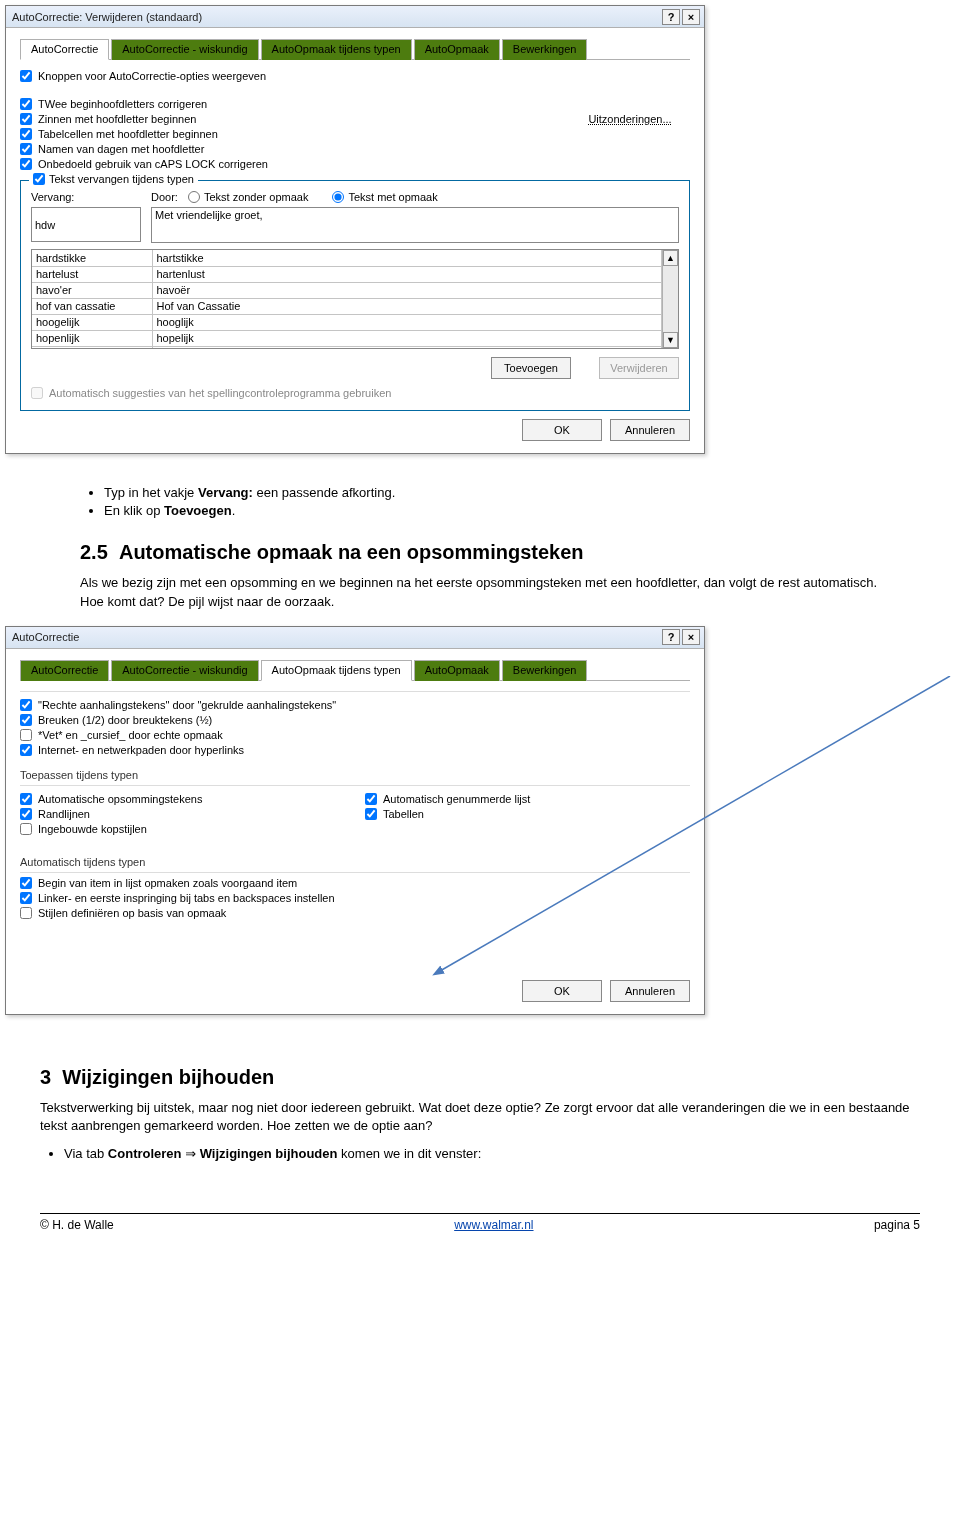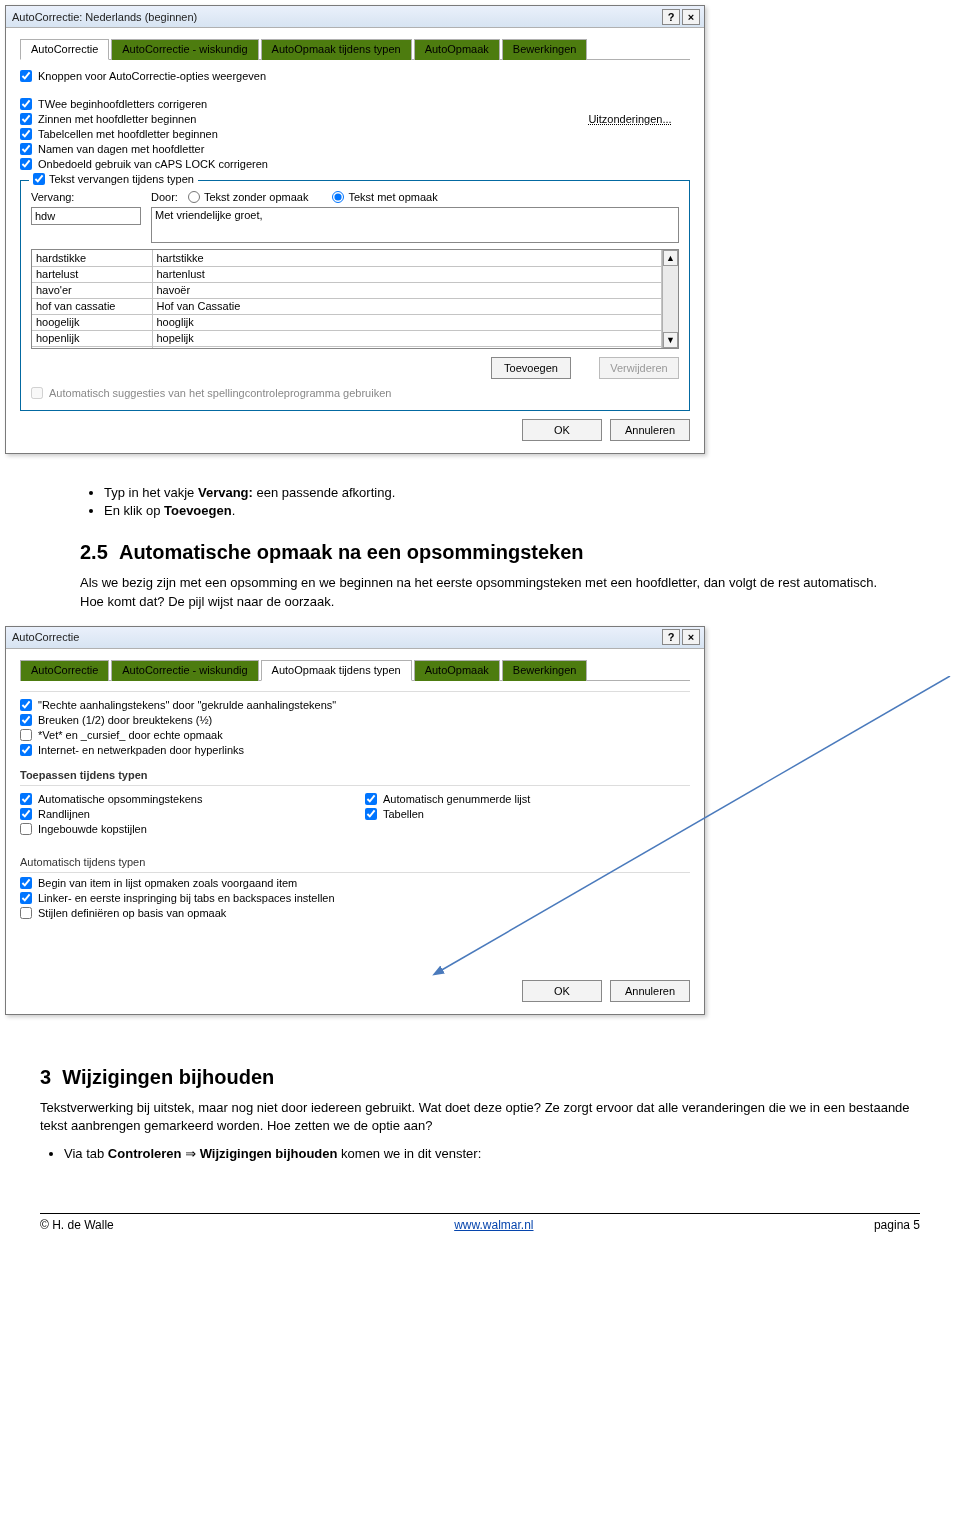--- a/index.html
+++ b/index.html
@@ -23,21 +23,21 @@
   .ck input { width: 12px; height: 12px; }
   .ck label { text-decoration: none; }
 
   
   .group { border: 1px solid #0369a1; margin: 10px 0 8px; padding: 10px 10px 8px; position: relative; }
   .group-legend { position: absolute; top: -8px; left: 8px; background: #fff; padding: 0 4px; display: flex; align-items: center; gap: 4px; }
   .group-legend input { width: 12px; height: 12px; }
 
   .row { display: flex; align-items: center; gap: 10px; }
   .lbl { font-size: 11px; }
-  .inp { border: 1px solid #888; height: 18px; padding: 1px 3px; font-size: 11px; background: #fff; }
+  .inp { border: 1px solid #888; height: 35px; padding: 1px 3px; font-size: 11px; background: #fff; }
   .wide { flex: 1; }
   .radio { display: inline-flex; align-items: center; gap: 4px; margin-right: 14px; }
   .radio input { width: 12px; height: 12px; }
 
   
   .tblwrap { border: 1px solid #888; margin-top: 6px; height: 100px; display: flex; }
   .tbl { flex: 1; overflow: hidden; }
   .tbl table { border-collapse: collapse; width: 100%; font-size: 11px; }
   .tbl td { border-right: 1px solid #c4c4c4; border-bottom: 1px solid #c4c4c4; padding: 1px 4px; height: 16px; }
   .tbl td:first-child { width: 120px; }
@@ -68,21 +68,21 @@
   .rel { position: relative; }
   .right-edge { position: absolute; right: 10px; top: 0; }
 </style>
 </head>
 <body>
 
 <div class="page">
 
 <div class="dialog" style="width:700px;">
   <div class="titlebar">
-    <span class="title">AutoCorrectie: Nederlands (beginnen)</span>
+    <span class="title">AutoCorrectie: Verwijderen (standaard)</span>
     <span class="tbtn">?</span>
     <span class="tbtn">×</span>
   </div>
   <div class="dlg-body">
     <div class="tabrow">
       <div class="tab active">AutoCorrectie</div>
       <div class="tab">AutoCorrectie - wiskundig</div>
       <div class="tab">AutoOpmaak tijdens typen</div>
       <div class="tab">AutoOpmaak</div>
       <div class="tab">Bewerkingen</div>
@@ -240,21 +240,21 @@
                 <input type="checkbox" style="">
                 <label>*Vet* en _cursief_ door echte opmaak</label>
               </div>
               <div class="ck">
                 <input type="checkbox" checked="" style="">
                 <label>Internet- en netwerkpaden door hyperlinks</label>
               </div>
             </div>
     </div>
 
-    <div class="section-title" style="font-weight:bold;">Toepassen tijdens typen</div>
+    <div class="section-title" style="">Toepassen tijdens typen</div>
     <hr style="border:none;border-top:1px solid #ddd;">
     <div class="two-col" style="margin-top:4px;">
       <div id="sec2-left">
               <div class="ck">
                 <input type="checkbox" checked="" style="">
                 <label>Automatische opsommingstekens</label>
               </div>
               <div class="ck">
                 <input type="checkbox" checked="" style="">
                 <label>Randlijnen</label>

